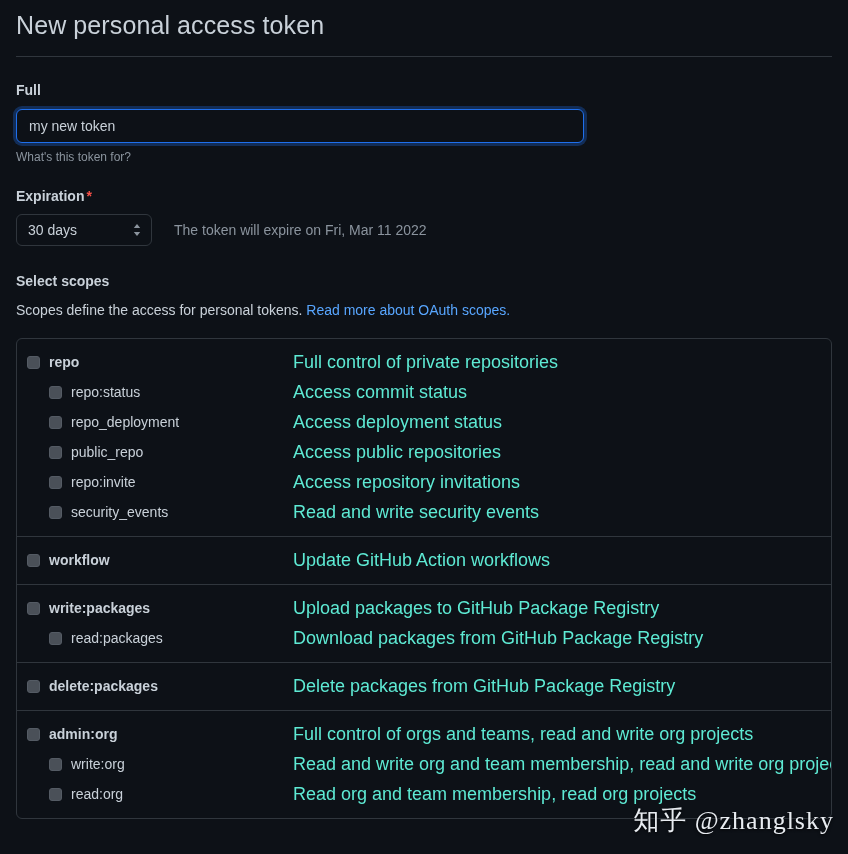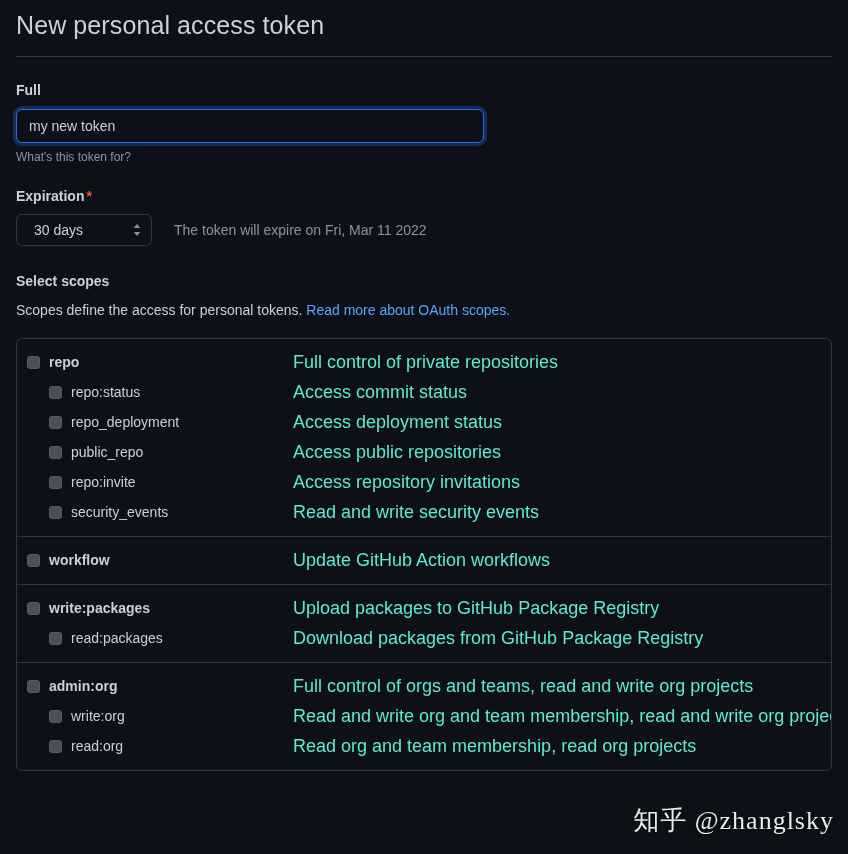--- a/index.html
+++ b/index.html
@@ -65,21 +65,21 @@
   .req-star {
     color: #f85149;
     font-weight: bold;
     margin-left: 2px;
   }
 
   .note-block { padding-top: 24px; }
 
   .note-input-wrap {
     margin-top: 10px;
-    width: 468px;
+    width: 568px;
   }
   .note-input {
     display: block;
     width: 100%;
     box-sizing: border-box;
     height: 34px;
     background: #0d1117;
     color: #c9d1d9;
     border: 1px solid #1f6feb;
     border-radius: 6px;
@@ -114,21 +114,21 @@
     -webkit-appearance: none;
     width: 136px;
     height: 32px;
     box-sizing: border-box;
     background: #0d1117;
     color: #c9d1d9;
     border: 1px solid #30363d;
     border-radius: 6px;
     font-size: 14px;
     font-family: "Liberation Sans", sans-serif;
-    padding: 0 28px 0 17px;
+    padding: 0 28px 0 11px;
     outline: none;
   }
   .select-arrows {
     position: absolute;
     right: 10px;
     top: 50%;
     transform: translateY(-50%);
     pointer-events: none;
     display: flex;
     flex-direction: column;
@@ -303,20 +303,27 @@
           </div>
           <div class="scope-row child">
             <span class="cb"></span>
             <span class="scope-name">read:packages</span>
             <span class="scope-desc">Download packages from GitHub Package Registry</span>
           </div>
         </div>
         <div class="scope-group">
           <div class="scope-row">
             <span class="cb"></span>
+            <span class="scope-name parent">delete:packages</span>
+            <span class="scope-desc">Delete packages from GitHub Package Registry</span>
+          </div>
+        </div>
+        <div class="scope-group">
+          <div class="scope-row">
+            <span class="cb"></span>
             <span class="scope-name parent">admin:org</span>
             <span class="scope-desc">Full control of orgs and teams, read and write org projects</span>
           </div>
           <div class="scope-row child">
             <span class="cb"></span>
             <span class="scope-name">write:org</span>
             <span class="scope-desc">Read and write org and team membership, read and write org projects</span>
           </div>
           <div class="scope-row child">
             <span class="cb"></span>

